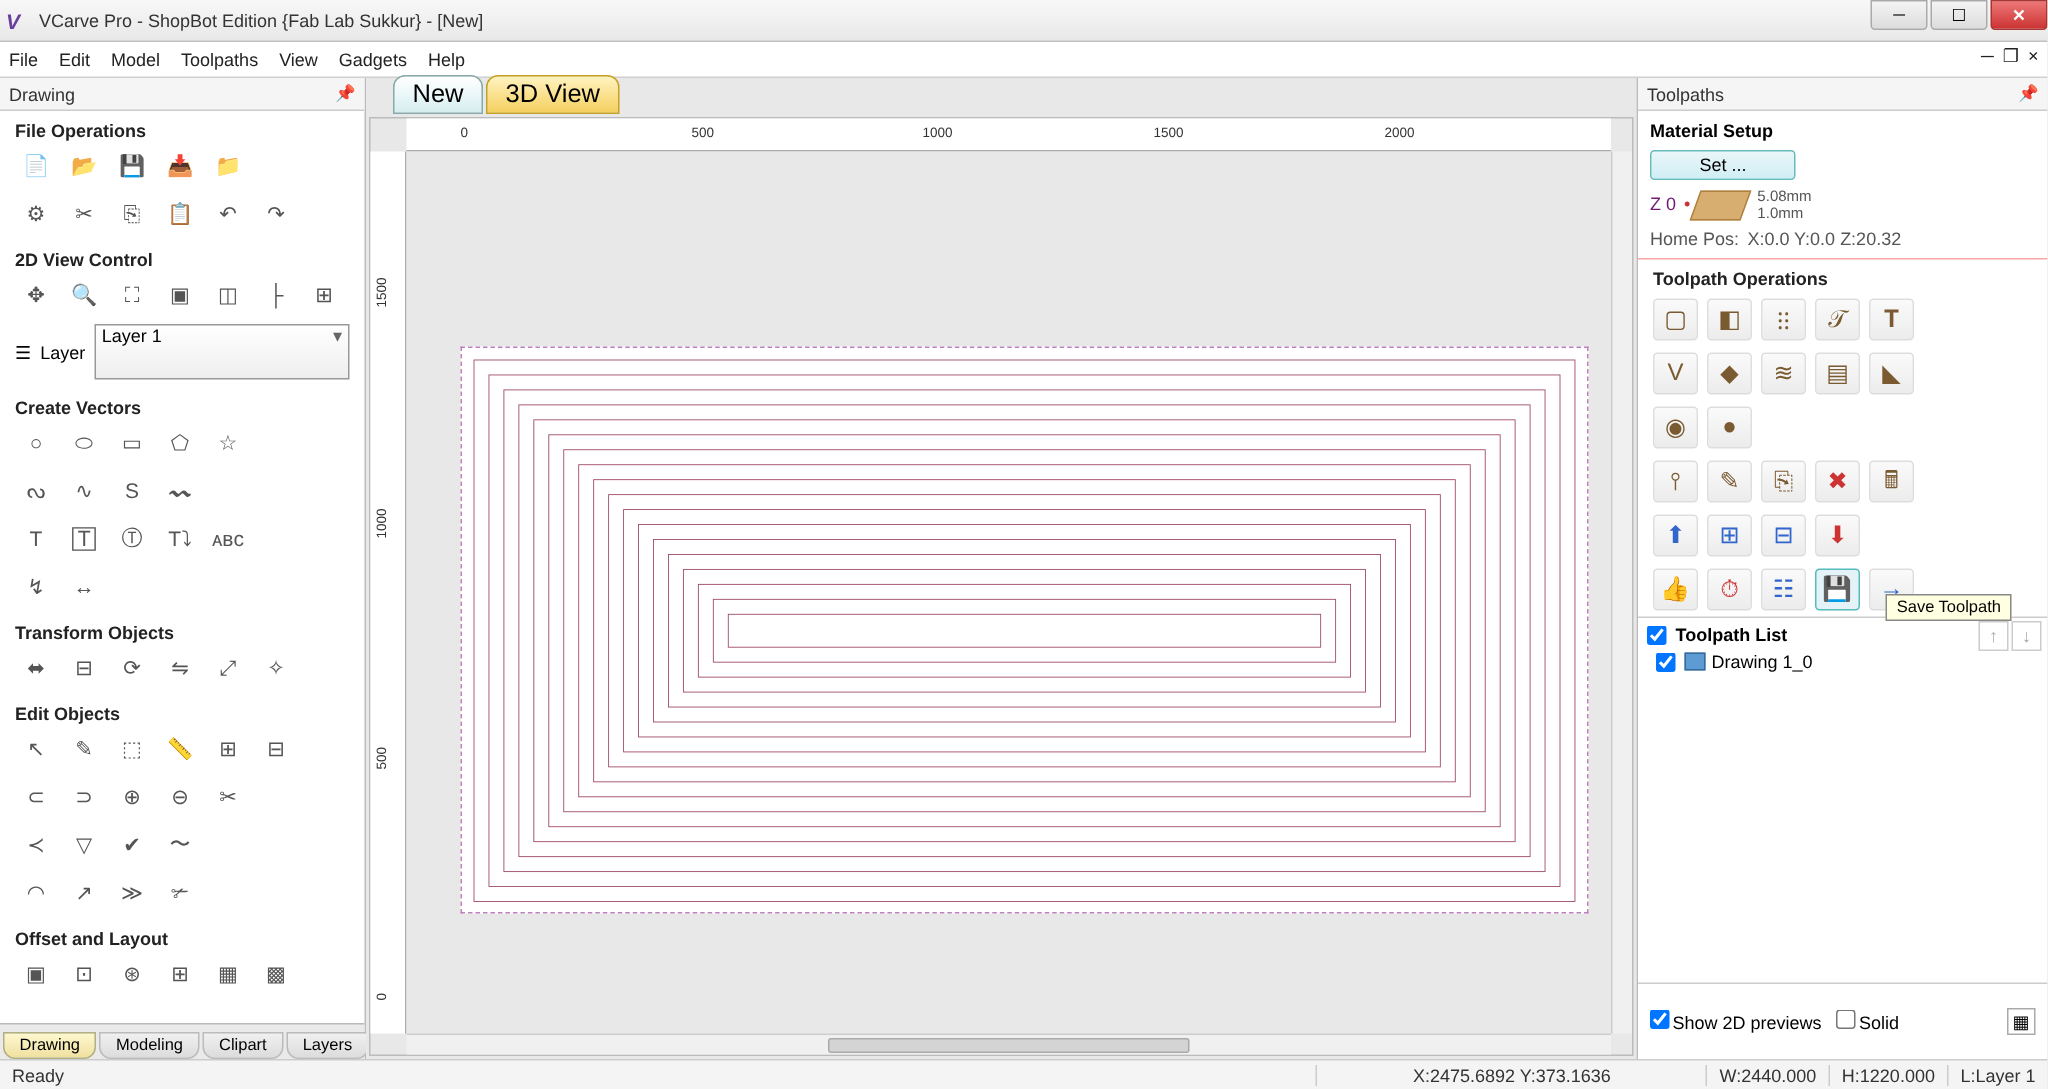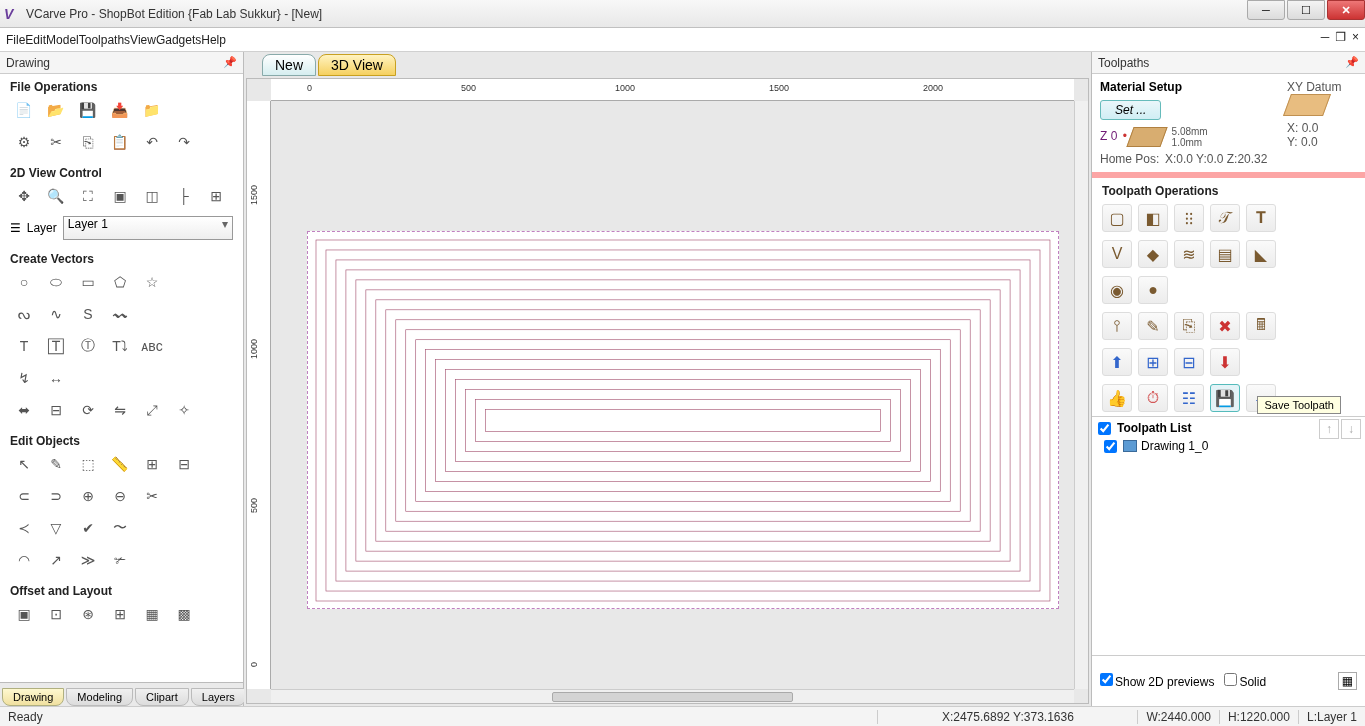--- a/index.html
+++ b/index.html
@@ -4,51 +4,51 @@
 <style>
 * { box-sizing: border-box; margin: 0; padding: 0; font-family: "Segoe UI", Tahoma, sans-serif; font-size: 12px; }
 body { width: 1365px; height: 726px; background: #f0f0f0; overflow: hidden; display: flex; flex-direction: column; }
 .titlebar { height: 28px; background: linear-gradient(#f8f8f8,#e8e8e8); border-bottom: 1px solid #c0c0c0; display: flex; align-items: center; padding: 0 4px; position: relative; }
 .titlebar .app-icon { width: 16px; height: 16px; margin-right: 6px; font-weight: bold; color: #6a3e9c; font-style: italic; font-size: 14px; }
 .titlebar .title-text { color: #333; }
 .win-controls { position: absolute; right: 0; top: 0; display: flex; }
 .win-btn { width: 38px; height: 20px; border: 1px solid #aaa; border-radius: 0 0 3px 3px; margin-left: 2px; display: flex; align-items: center; justify-content: center; background: linear-gradient(#f4f4f4,#dcdcdc); font-size: 11px; }
 .win-btn.close { background: linear-gradient(#e77,#c33); color: #fff; border-color: #a33; font-weight: bold; }
 .mdimin { position: absolute; right: 6px; top: 30px; display: flex; gap: 6px; font-size: 10px; color: #555; }
-.menubar { height: 24px; background: #fff; display: flex; align-items: center; padding: 0 6px; border-bottom: 1px solid #d0d0d0; }
+.menubar { height: 24px; background: #fff; display: flex; align-items: center; padding: 0 6px; gap: 14px; border-bottom: 1px solid #d0d0d0; }
 .menubar span { color: #222; }
 .main { flex: 1; display: flex; min-height: 0; }
 .left-panel { width: 244px; background: #fff; border-right: 1px solid #bcbcbc; display: flex; flex-direction: column; }
 .panel-header { height: 22px; background: #f5f5f5; border-bottom: 1px solid #ccc; display: flex; align-items: center; padding: 2px 6px; font-size: 12px; color: #333; position: relative; }
 .pin { position: absolute; right: 6px; font-size: 11px; color: #555; }
 .section-title { font-weight: bold; color: #222; padding: 6px 10px 2px; }
 .tool-grid { display: flex; flex-wrap: wrap; gap: 4px; padding: 2px 10px 6px; }
 .tool-btn { width: 28px; height: 24px; border: 1px solid transparent; border-radius: 2px; display: flex; align-items: center; justify-content: center; color: #555; font-size: 14px; }
 .layer-row { display: flex; align-items: center; gap: 6px; padding: 2px 10px 6px; }
-.layer-select { flex: 1; height: 24px; border: 1px solid #999; background: linear-gradient(#fff,#eee); padding: 0 4px; }
+.layer-select { flex: 1; height: 37px; border: 1px solid #999; background: linear-gradient(#fff,#eee); padding: 0 4px; }
 .center { flex: 1; display: flex; flex-direction: column; background: #e8e8e8; position: relative; }
 .view-tabs { height: 24px; display: flex; align-items: flex-end; padding-left: 18px; gap: 2px; }
-.view-tab { padding: 2px 12px; border: 1px solid #8aa; background: linear-gradient(#fff,#d6eef0); border-radius: 8px 8px 0 0; font-size: 14px; }
+.view-tab { padding: 2px 12px; border: 1px solid #8aa; background: linear-gradient(#fff,#d6eef0); border-radius: 8px 8px 0 0; font-size: 17px; }
 .view-tab.active-3d { background: linear-gradient(#fff3c0,#f5d060); border-color: #c8a020; }
 .canvas-wrap { flex: 1; background: #e8e8e8; position: relative; margin: 2px; border: 1px solid #bbb; }
 .ruler-h { position: absolute; top: 0; left: 24px; right: 14px; height: 22px; background: #fff; border-bottom: 1px solid #aaa; overflow: hidden; }
 .ruler-v { position: absolute; top: 22px; left: 0; width: 24px; bottom: 14px; background: #fff; border-right: 1px solid #aaa; }
 .tick { position: absolute; font-size: 9px; color: #333; }
 .tick-h { top: 4px; }
 .tick-v { writing-mode: vertical-rl; transform: rotate(180deg); left: 2px; }
 .design-area { position: absolute; top: 22px; left: 24px; right: 14px; bottom: 14px; background: #e8e8e8; overflow: hidden; }
 .job-rect { position: absolute; left: 36px; top: 130px; width: 752px; height: 378px; background: #fff; border: 1px dashed #c080c0; }
 .toolpath-svg { position: absolute; inset: 6px; }
 .scrollbar-h { position: absolute; left: 24px; right: 14px; bottom: 0; height: 14px; background: #f0f0f0; border-top: 1px solid #ccc; display: flex; align-items: center; }
 .scrollbar-h .thumb { position: absolute; left: 35%; width: 30%; height: 10px; margin-top: 1px; background: #d4d4d4; border: 1px solid #aaa; border-radius: 2px; }
 .scrollbar-v { position: absolute; top: 22px; right: 0; bottom: 14px; width: 14px; background: #f0f0f0; border-left: 1px solid #ccc; }
 .right-panel { width: 274px; background: #fff; border-left: 1px solid #bcbcbc; display: flex; flex-direction: column; }
-.mat-setup { display: flex; padding: 6px 8px; border-bottom: 6px solid #fca5a5; font-size: 11px; }
+.mat-setup { display: flex; padding: 6px 8px; border-bottom: 1px solid #fca5a5; font-size: 11px; }
 .mat-left { flex: 1; }
-.set-btn { border: 1px solid #6bb; background: linear-gradient(#eaf6fa,#d0eef4); padding: 2px 14px; border-radius: 3px; margin-top: 6px; font-style: italic; }
+.set-btn { border: 1px solid #6bb; background: linear-gradient(#eaf6fa,#d0eef4); padding: 2px 32px; border-radius: 3px; margin-top: 6px; }
 .mat-dims { font-size: 10px; color: #555; }
 .xy-datum { width: 70px; font-size: 10px; color: #555; }
 .xy-icon { width: 40px; height: 22px; background: #e8bd80; display: inline-block; transform: skewX(-20deg); border: 1px solid #c09050; margin-bottom: 3px; }
 .z-icon { width: 34px; height: 20px; background: #d8ad70; display: inline-block; transform: skewX(-20deg); border: 1px solid #b08040; vertical-align: middle; }
 .op-grid { display: flex; flex-wrap: wrap; gap: 6px; padding: 4px 10px; }
 .op-btn { width: 30px; height: 28px; border: 1px solid #ddd; background: linear-gradient(#fafafa,#ececec); border-radius: 3px; display: flex; align-items: center; justify-content: center; font-size: 16px; color: #7a5a30; }
 .op-btn.sel { border-color: #5bb; background: #e4f3f7; }
 .tooltip { position: absolute; background: #ffffe1; border: 1px solid #888; padding: 2px 6px; font-size: 11px; right: 24px; top: 344px; z-index: 10; }
 .tp-list { flex: 1; border-top: 1px solid #ccc; padding: 4px 6px; position: relative; }
 .tp-list-header { display: flex; align-items: center; gap: 4px; font-weight: bold; }
@@ -152,20 +152,21 @@
         <div class="tool-btn">🅃</div>
         <div class="tool-btn">Ⓣ</div>
         <div class="tool-btn">T⤵</div>
         <div class="tool-btn">ᴀʙᴄ</div>
       </div>
       <div class="tool-grid">
         <div class="tool-btn">↯</div>
         <div class="tool-btn">↔</div>
       </div>
 
+      <div class="section-title">Transform Objects</div>
       <div class="tool-grid">
         <div class="tool-btn">⬌</div>
         <div class="tool-btn">⊟</div>
         <div class="tool-btn">⟳</div>
         <div class="tool-btn">⇋</div>
         <div class="tool-btn">⤢</div>
         <div class="tool-btn">✧</div>
       </div>
 
       <div class="section-title">Edit Objects</div>
@@ -287,26 +288,20 @@
           <span style="display:inline-block;vertical-align:middle;margin-left:4px">
             <div class="mat-dims">5.08mm</div>
             <div class="mat-dims">1.0mm</div>
           </span>
         </div>
         <div class="mat-dims" style="margin-top:4px">
           <span>Home Pos:</span>&nbsp;
           <span>X:0.0 Y:0.0 Z:20.32</span>
         </div>
       </div>
-      <div class="xy-datum">
-        <div>XY Datum</div>
-        <span class="xy-icon"></span>
-        <div>X: 0.0</div>
-        <div>Y: 0.0</div>
-      </div>
     </div>
 
     <div class="section-title">Toolpath Operations</div>
     <div class="op-grid">
       <div class="op-btn">▢</div>
       <div class="op-btn">◧</div>
       <div class="op-btn">⁝⁝</div>
       <div class="op-btn">𝒯</div>
       <div class="op-btn">𝐓</div>
     </div>

